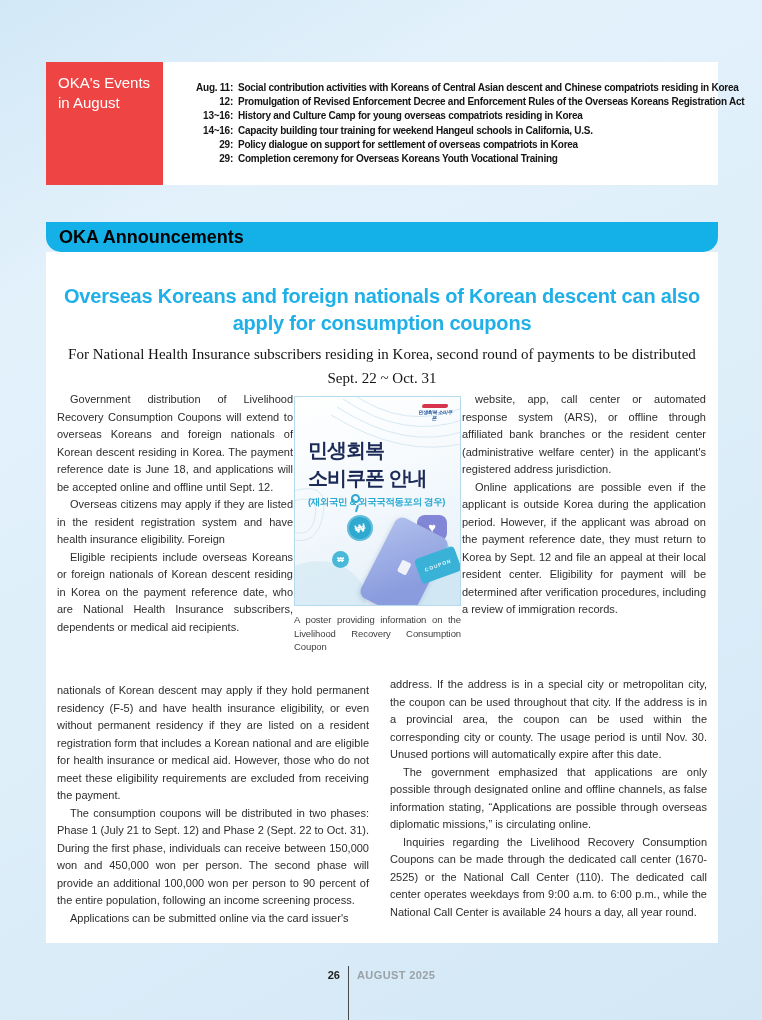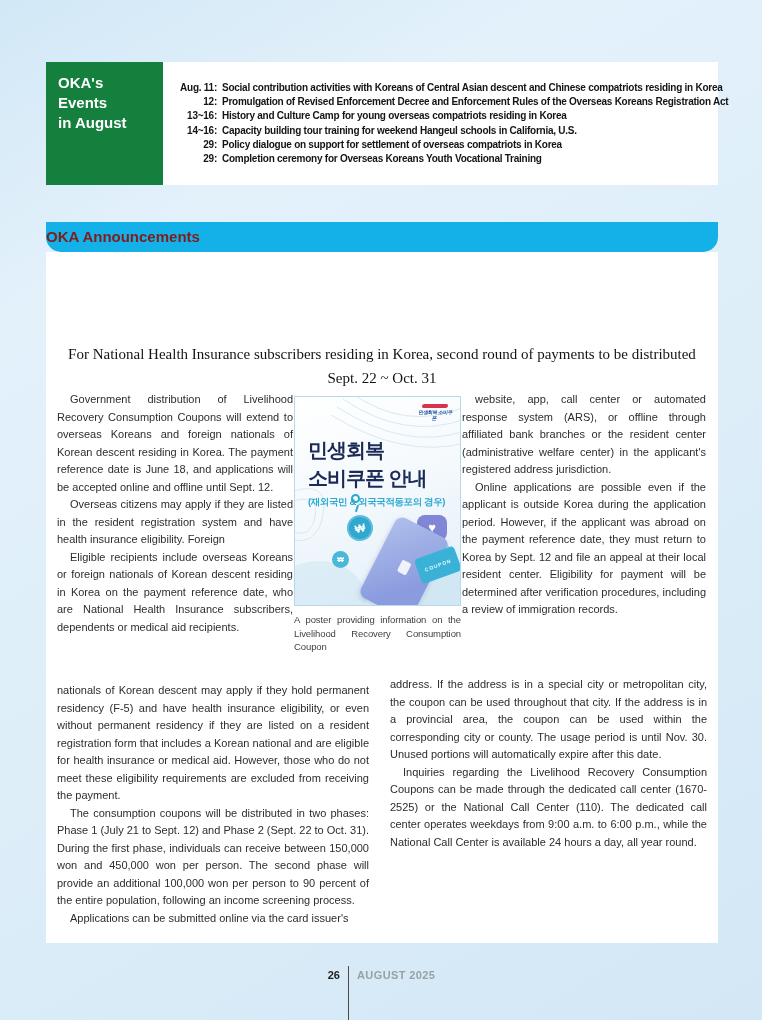--- a/index.html
+++ b/index.html
@@ -7,38 +7,38 @@
   body {
     width:762px; height:1020px; position:relative;
     background: linear-gradient(150deg, #d2e8f6 0%, #e3f1fb 22%, #ddeef9 55%, #d3e7f5 100%);
     font-family:"Liberation Sans", sans-serif;
     overflow:hidden;
   }
 
   
   .events-label {
     position:absolute; left:46px; top:62px; width:117px; height:123px;
-    background:#15803d; color:#fff; font-weight:bold; font-size:15px; line-height:20px;
+    background:#ef4444; color:#fff; font-weight:normal; font-size:15px; line-height:20px;
     padding:11px 8px 0 12px;
   }
   .events-panel {
     position:absolute; left:163px; top:62px; width:555px; height:123px;
-    background:#ffffff; display:flex; align-items:center; padding-left:0;
+    background:#ffffff; display:flex; align-items:center; padding-left:16px;
   }
   .events-list { width:100%; }
   .event-item { display:flex; font-size:10px; font-weight:bold; color:#141414;
                 line-height:14.3px; letter-spacing:-0.25px; }
   .event-date { flex:0 0 54px; width:54px; text-align:right; white-space:nowrap; }
   .event-text { padding-left:5px; white-space:nowrap; }
 
   
   .banner {
     position:absolute; left:46px; top:222px; width:672px; height:30px;
     background:#14b1e9; border-radius:0 0 15px 15px;
-    color:#7f1d1d; font-weight:bold; font-size:15px; line-height:30px; 
+    color:#000000; font-weight:bold; font-size:18px; line-height:30px; padding-left:13px;
   }
 
   
   .content {
     position:absolute; left:46px; top:252px; width:672px; height:691px;
     background:#ffffff;
   }
   .article-title {
     position:absolute; left:16px; top:31px; width:640px; text-align:center;
     color:#1fb0e8; font-size:20px; font-weight:bold; line-height:27px; letter-spacing:-0.2px;
@@ -150,20 +150,24 @@
     </div>
   </div>
 </div>
 
 <div class="banner">
   <span>OKA Announcements</span>
 </div>
 
 <div class="content">
 
+  <div class="article-title">
+    <div>Overseas Koreans and foreign nationals of Korean descent can also</div>
+    <div>apply for consumption coupons</div>
+  </div>
 
   <div class="article-subtitle">
     <div>For National Health Insurance subscribers residing in Korea, second round of payments to be distributed</div>
     <div>Sept. 22 ~ Oct. 31</div>
   </div>
 
   <div class="col col-lt">
     <p>Government distribution of Livelihood Recovery Consumption Coupons will extend to overseas Koreans and foreign nationals of Korean descent residing in Korea. The payment reference date is June 18, and applications will be accepted online and offline until Sept. 12.</p>
     <p>Overseas citizens may apply if they are listed in the resident registration system and have health insurance eligibility. Foreign</p>
     <p>Eligible recipients include overseas Koreans or foreign nationals of Korean descent residing in Korea on the payment reference date, who are National Health Insurance subscribers, dependents or medical aid recipients.</p>
@@ -218,20 +222,21 @@
   </div>
 
   <div class="col col-lb">
     <p class="cont">nationals of Korean descent may apply if they hold permanent residency (F-5) and have health insurance eligibility, or even without permanent residency if they are listed on a resident registration form that includes a Korean national and are eligible for health insurance or medical aid. However, those who do not meet these eligibility requirements are excluded from receiving the payment.</p>
     <p>The consumption coupons will be distributed in two phases: Phase 1 (July 21 to Sept. 12) and Phase 2 (Sept. 22 to Oct. 31). During the first phase, individuals can receive between 150,000 won and 450,000 won per person. The second phase will provide an additional 100,000 won per person to 90 percent of the entire population, following an income screening process.</p>
     <p>Applications can be submitted online via the card issuer's</p>
   </div>
 
   <div class="col col-rb">
     <p class="cont">address. If the address is in a special city or metropolitan city, the coupon can be used throughout that city. If the address is in a provincial area, the coupon can be used within the corresponding city or county. The usage period is until Nov. 30. Unused portions will automatically expire after this date.</p>
+    <p>The government emphasized that applications are only possible through designated online and offline channels, as false information stating, “Applications are possible through overseas diplomatic missions,” is circulating online.</p>
     <p>Inquiries regarding the Livelihood Recovery Consumption Coupons can be made through the dedicated call center (1670-2525) or the National Call Center (110). The dedicated call center operates weekdays from 9:00 a.m. to 6:00 p.m., while the National Call Center is available 24 hours a day, all year round.</p>
   </div>
 
 </div>
 
 <div class="footer-page">26</div>
 <div class="footer-rule"></div>
 <div class="footer-issue">AUGUST 2025</div>
 
 </body></html>

